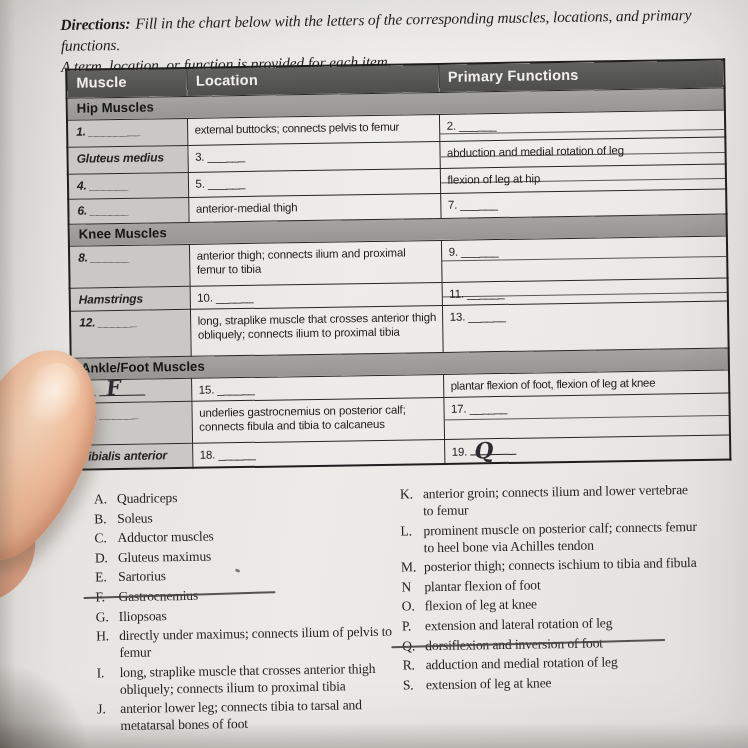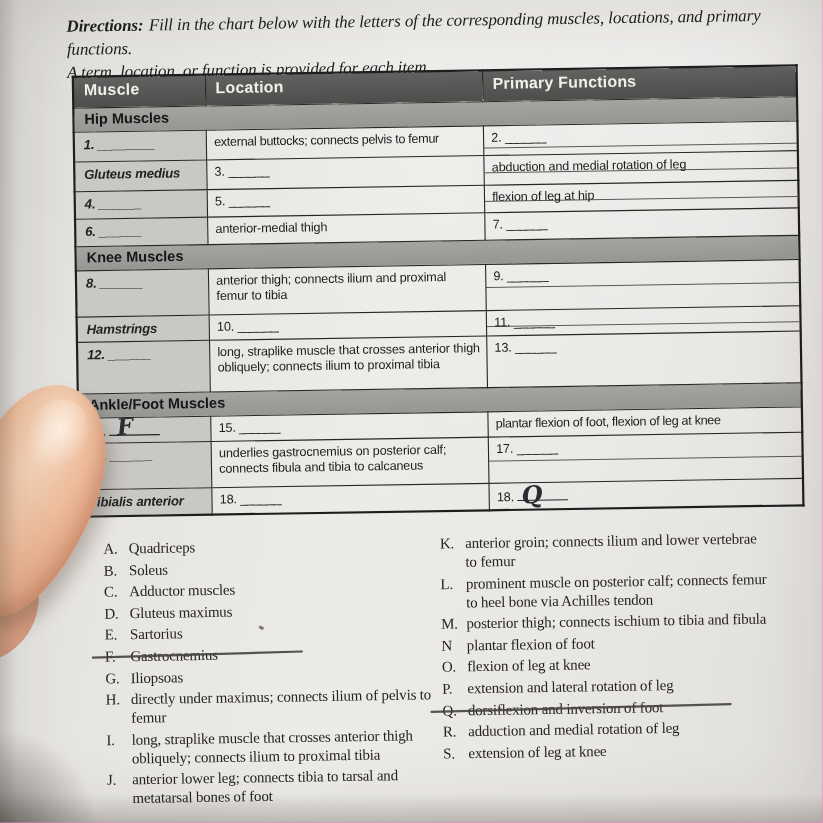--- a/index.html
+++ b/index.html
@@ -158,21 +158,21 @@
       </tr>
       <tr class="rh42">
         <td class="lab">16. ______</td>
         <td class="cell">underlies gastrocnemius on posterior calf; connects fibula and tibia to calcaneus</td>
         <td class="cell split" style="--sp:55%">17. ______</td>
       </tr>
       <tr class="rh25">
         <td class="lab">Tibialis anterior</td>
         <td class="cell">18. ______</td>
         <td class="cell">
-          <span>18.</span><span class="blank"><span class="hand hand-q">Q</span></span>
+          <span>19.</span><span class="blank"><span class="hand hand-q">Q</span></span>
         </td>
       </tr>
     </tbody>
       </table>
 
     <div class="answers">
       <div class="acol l">
         <div class="aitem">
             <span class="alet">A.</span>
             <span class="atxt">Quadriceps</span>

